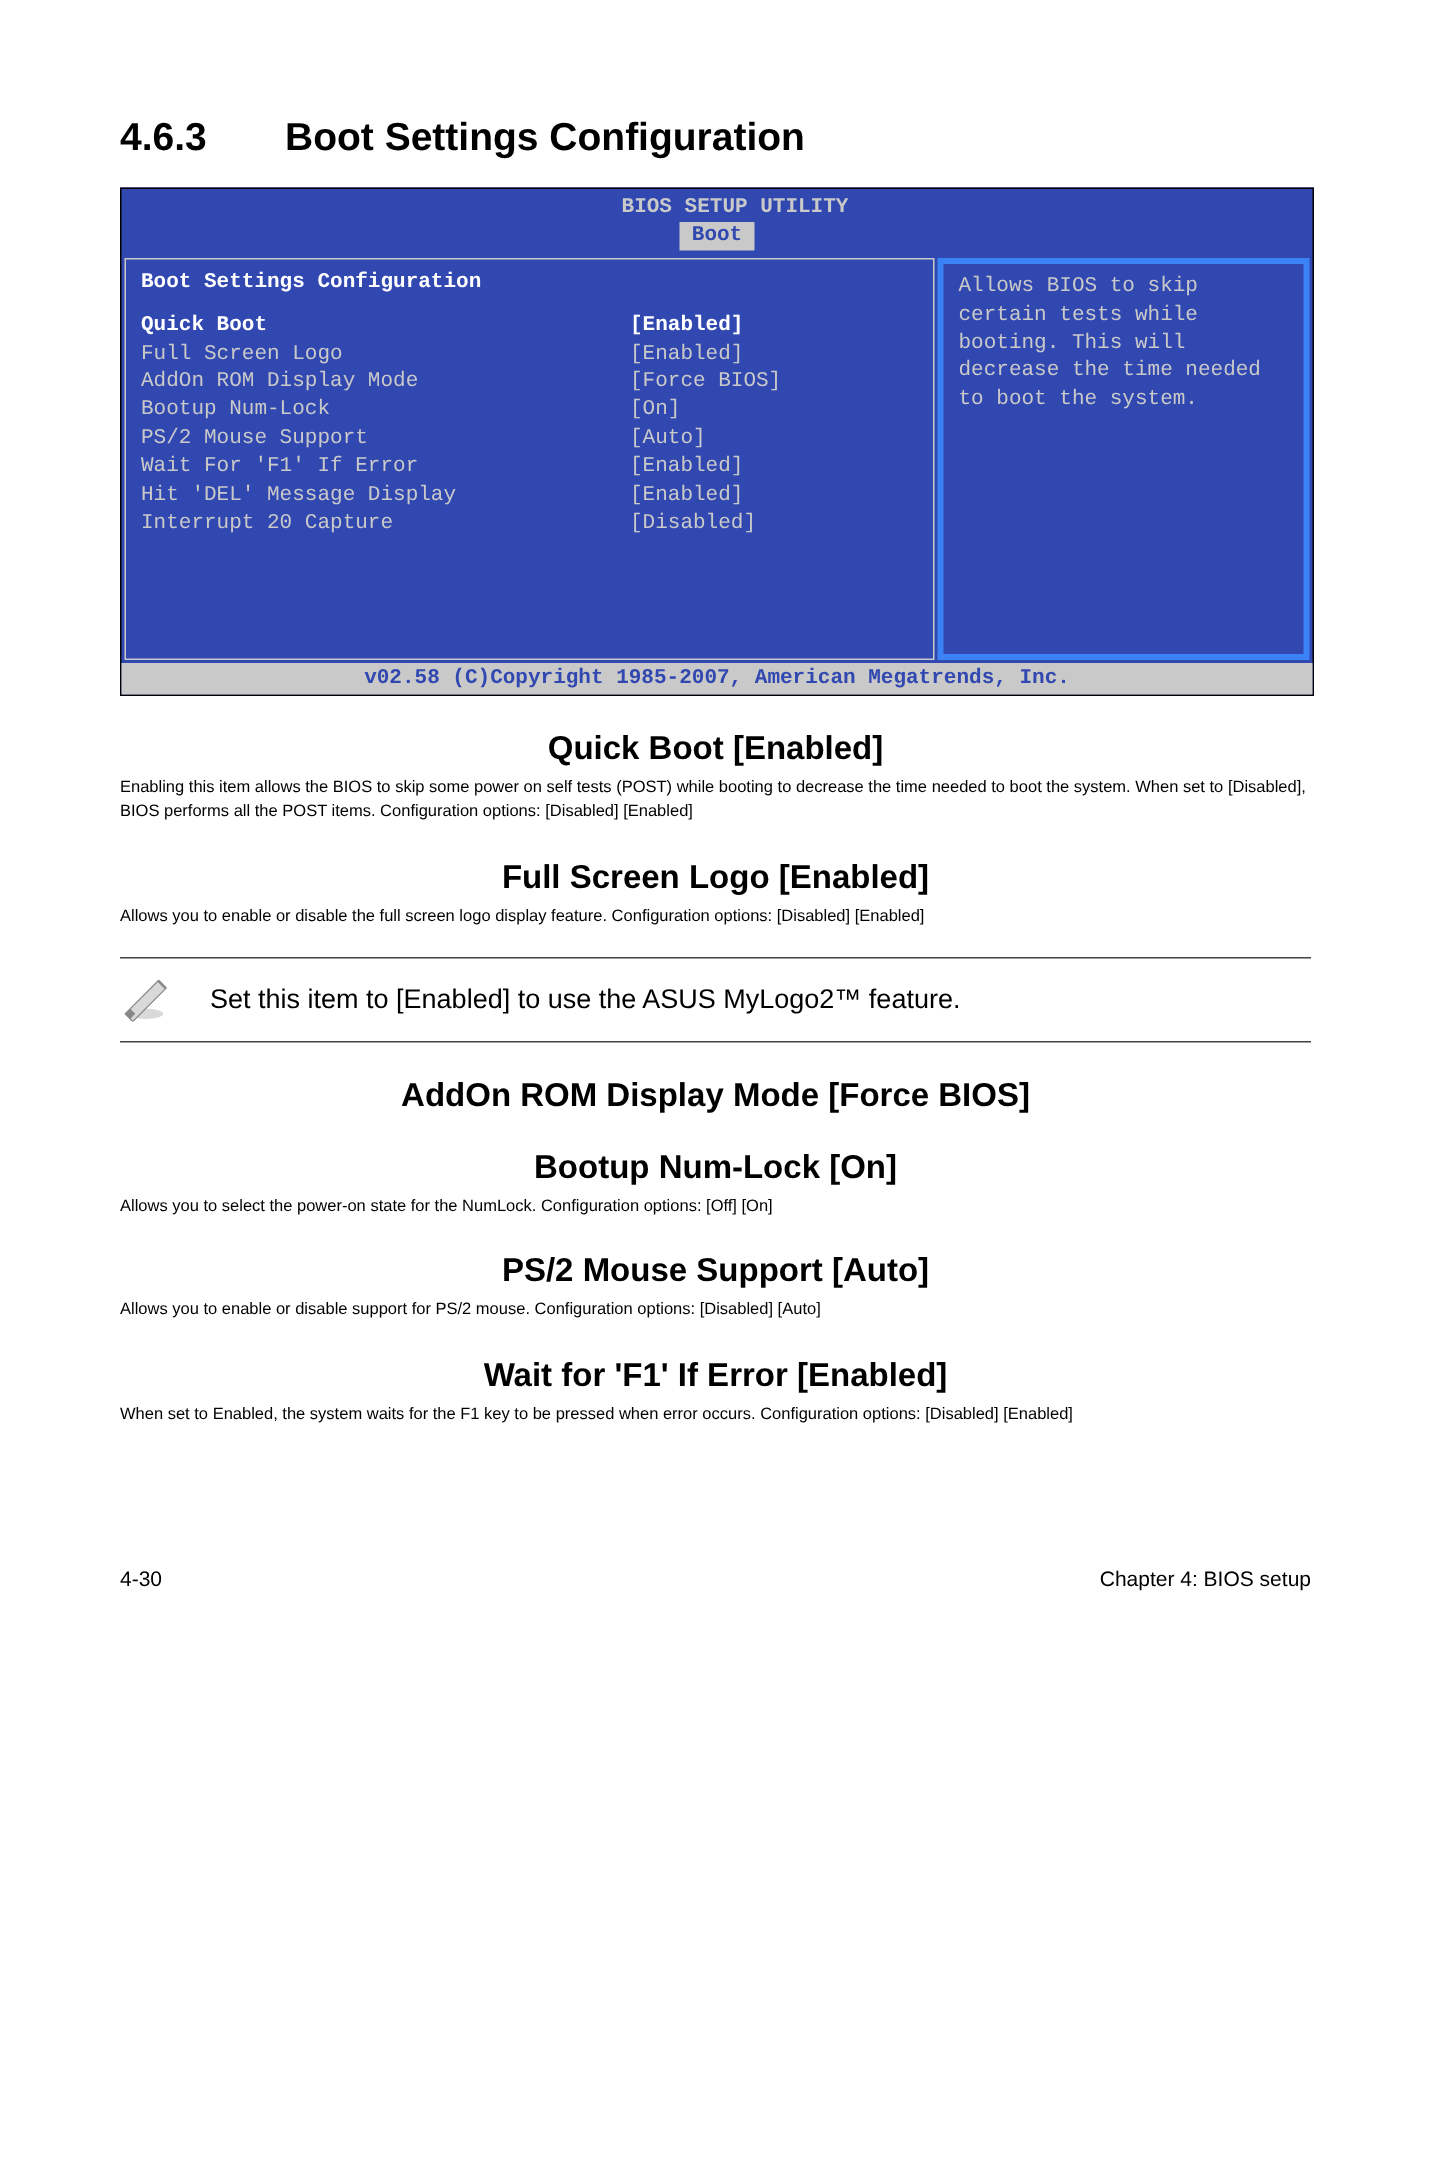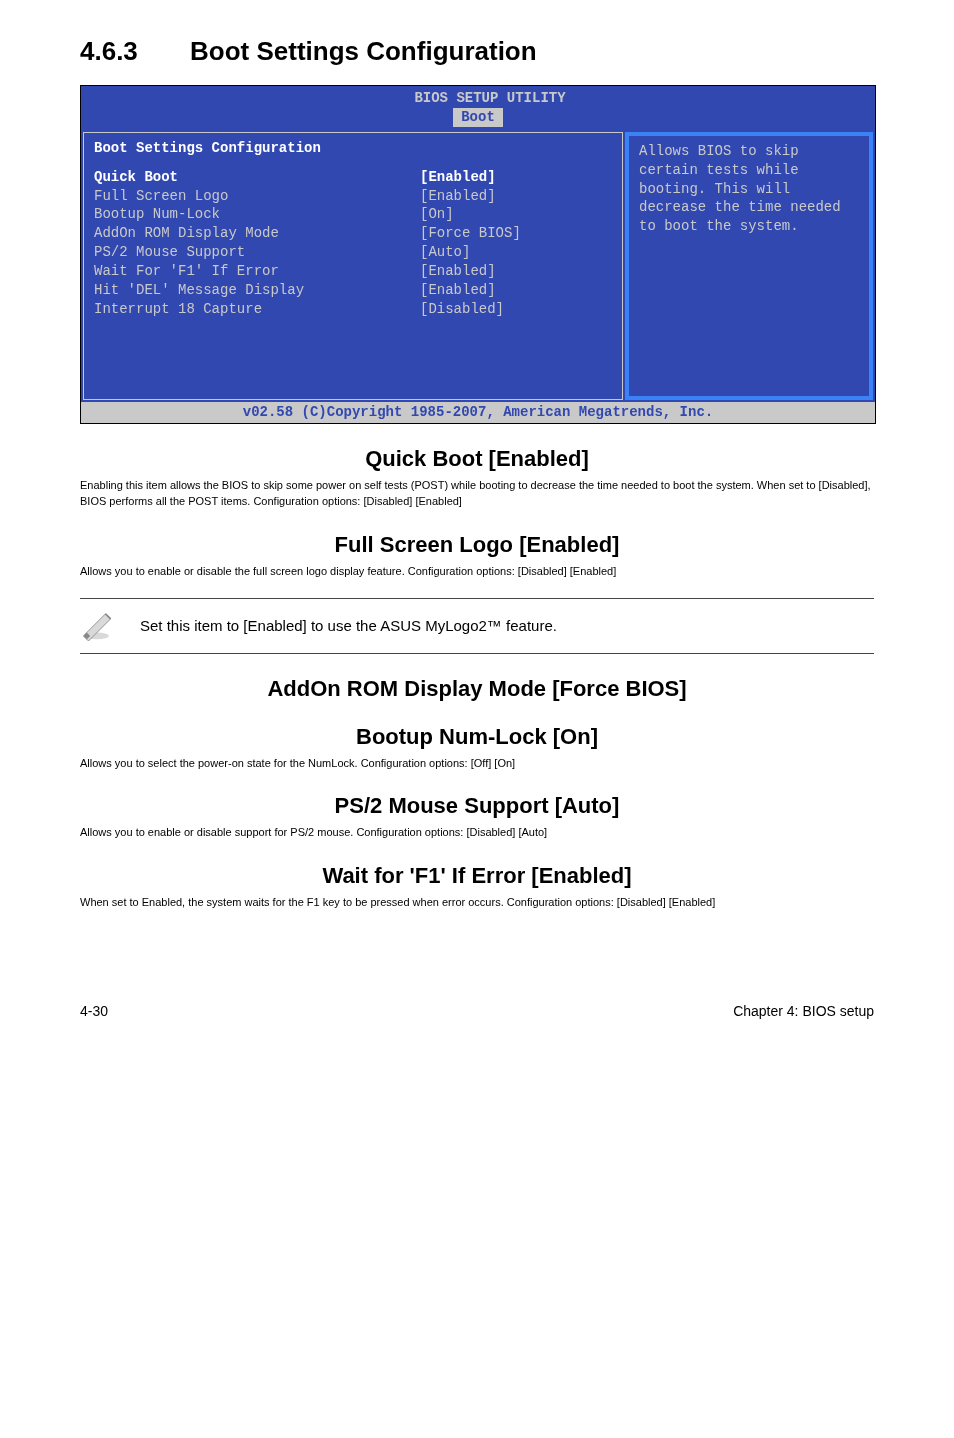--- a/index.html
+++ b/index.html
@@ -4,21 +4,21 @@
 <style>
   body {
     margin: 0;
     padding: 0;
     font-family: Arial, Helvetica, sans-serif;
     background: #fff;
     width: 954px;
     color: #000;
   }
   .page {
-    padding: 36px 80px 40px 80px;
+    padding: 76px 80px 40px 80px;
   }
   h1.section-title {
     font-size: 26px;
     font-weight: bold;
     margin: 0 0 18px 0;
   }
   h1.section-title .num {
     display: inline-block;
     width: 110px;
   }
@@ -111,21 +111,21 @@
     align-items: center;
     padding: 8px 0;
   }
   .note-icon {
     width: 60px;
     text-align: left;
   }
   .note-icon svg { width: 34px; height: 34px; }
   .note-text {
     flex: 1;
-    font-size: 15px;
+    font-size: 18px;
   }
 
   .footer {
     font-size: 14px;
     color: #000;
     margin-top: 92px;
     display: flex;
     justify-content: space-between;
   }
 </style>
@@ -149,41 +149,41 @@
         <div id="bios-rows">
             <div class="row bios-sel">
               <span class="lbl">Quick Boot</span>
               <span class="val">[Enabled]</span>
             </div>
             <div class="row">
               <span class="lbl">Full Screen Logo</span>
               <span class="val">[Enabled]</span>
             </div>
             <div class="row">
+              <span class="lbl">AddOn ROM Display Mode</span>
+              <span class="val">[Force BIOS]</span>
+            </div>
+            <div class="row">
               <span class="lbl">Bootup Num-Lock</span>
               <span class="val">[On]</span>
             </div>
             <div class="row">
-              <span class="lbl">AddOn ROM Display Mode</span>
-              <span class="val">[Force BIOS]</span>
-            </div>
-            <div class="row">
               <span class="lbl">PS/2 Mouse Support</span>
               <span class="val">[Auto]</span>
             </div>
             <div class="row">
               <span class="lbl">Wait For 'F1' If Error</span>
               <span class="val">[Enabled]</span>
             </div>
             <div class="row">
               <span class="lbl">Hit 'DEL' Message Display</span>
               <span class="val">[Enabled]</span>
             </div>
             <div class="row">
-              <span class="lbl">Interrupt 18 Capture</span>
+              <span class="lbl">Interrupt 20 Capture</span>
               <span class="val">[Disabled]</span>
             </div>
           </div>
       </div>
       <div class="bios-right">Allows BIOS to skip certain tests while booting. This will decrease the time needed to boot the system.</div>
     </div>
     <div class="bios-footer">v02.58 (C)Copyright 1985-2007, American Megatrends, Inc.</div>
   </div>
 
   <div id="subs1">

